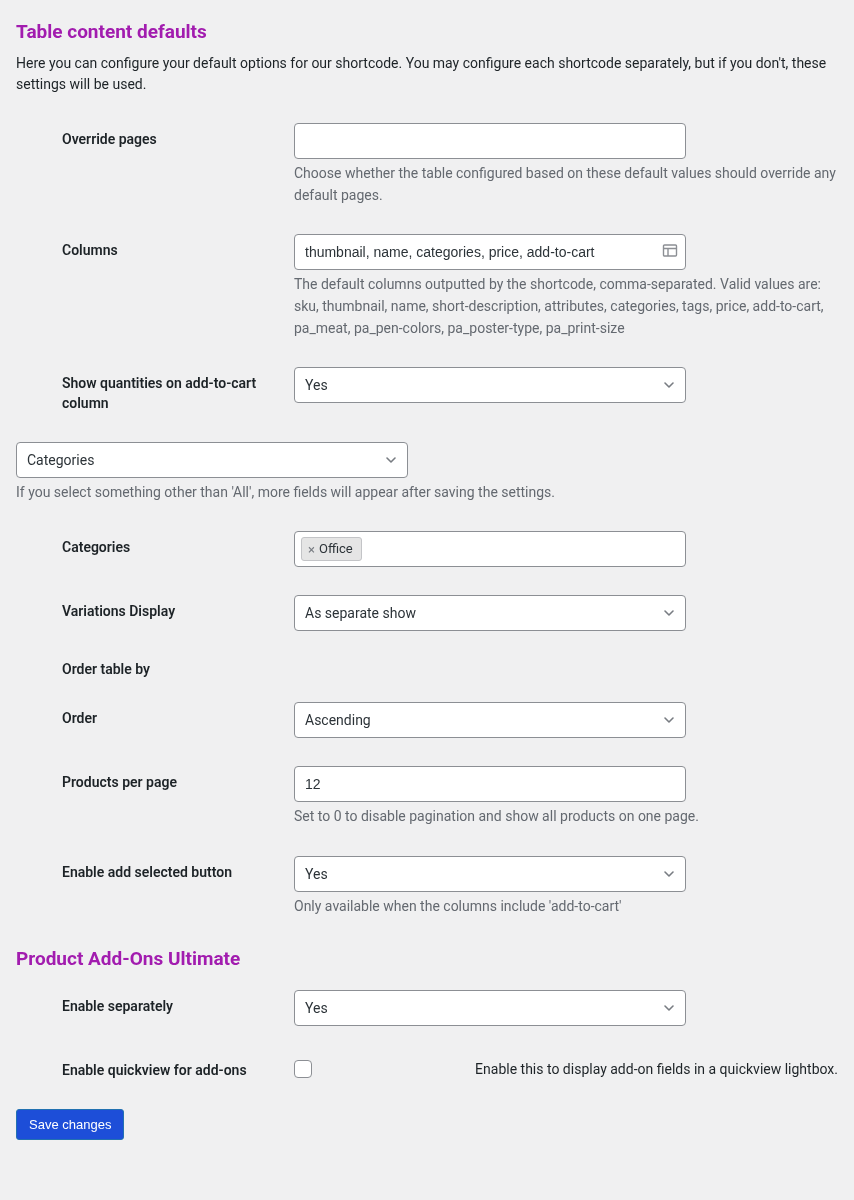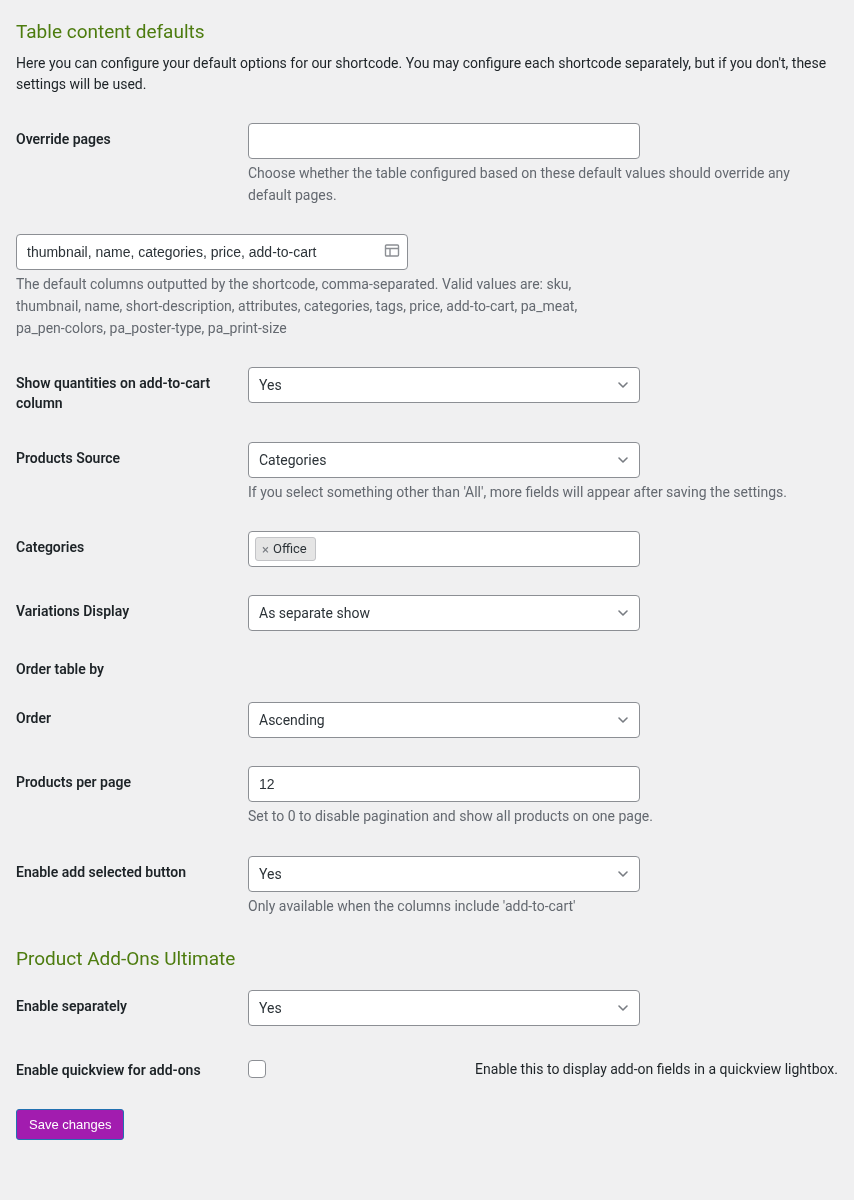--- a/index.html
+++ b/index.html
@@ -6,41 +6,42 @@
     body {
       font-family: -apple-system, BlinkMacSystemFont, "Segoe UI", Roboto, Helvetica, Arial, sans-serif;
       background: #f0f0f1;
       color: #1d2327;
       font-size: 14px;
       padding: 16px;
       width: 854px;
     }
     h2.section-title {
       font-size: 19px;
-      font-weight: 400;
-      color: #4d7c0f;
+      font-weight: 700;
+      color: #a21caf;
       margin-bottom: 10px;
       margin-top: 4px;
     }
     h2.section-title.secondary { margin-top: 30px; margin-bottom: 20px; }
     p.section-desc {
       font-size: 14px;
       color: #1d2327;
       line-height: 1.5;
       margin-bottom: 28px;
     }
     .form-row {
       display: flex;
       align-items: flex-start;
       margin-bottom: 28px;
     }
     .form-row.tight { margin-bottom: 22px; }
     .label-col {
       width: 232px;
       flex-shrink: 0;
+      margin-left: 46px;
     }
     .label-col label {
       font-weight: 600;
       font-size: 14px;
       color: #1d2327;
       line-height: 1.4;
       display: inline-block;
       padding-top: 7px;
     }
     .field-col {
@@ -118,21 +119,21 @@
       width: 18px; height: 18px;
       border: 1px solid #8c8f94;
       border-radius: 4px;
       background: #fff;
       cursor: pointer;
       flex-shrink: 0;
     }
     .checkbox-label { font-size: 14px; color: #1d2327; }
     .submit-row { margin-top: 20px; }
     .btn-primary {
-      background: #a21caf;
+      background: #1d4ed8;
       border: 1px solid #2271b1;
       color: #fff;
       font-size: 13px;
       padding: 7px 12px;
       border-radius: 3px;
       cursor: pointer;
       font-weight: 400;
     }
   </style>
 </head>
@@ -143,20 +144,21 @@
 
 <div class="form-row">
   <div class="label-col"><label>Override pages</label></div>
   <div class="field-col">
     <input class="input" type="text" value="" style="">
     <div class="helptext">Choose whether the table configured based on these default values should override any default pages.</div>
   </div>
 </div>
 
 <div class="form-row">
+  <div class="label-col"><label>Columns</label></div>
   <div class="field-col">
     <div class="input-with-icon">
       <input class="input" type="text" value="thumbnail, name, categories, price, add-to-cart" style="">
       <span class="field-icon">
         <svg width="16" height="16" viewBox="0 0 16 16" fill="none">
             <rect x="1.5" y="2.5" width="13" height="11" rx="1" stroke="#8c8f94" stroke-width="1.4"></rect>
             <line x1="1.5" y1="6" x2="14.5" y2="6" stroke="#8c8f94" stroke-width="1.4"></line>
             <line x1="6" y1="6" x2="6" y2="13.5" stroke="#8c8f94" stroke-width="1.4"></line>
           </svg>
       </span>
@@ -173,21 +175,20 @@
       <span class="chevron">
           <svg width="14" height="14" viewBox="0 0 14 14">
             <path d="M3 5l4 4 4-4" stroke="#787c82" stroke-width="1.6" fill="none" stroke-linecap="round" stroke-linejoin="round"></path>
           </svg>
         </span>
     </div>
   </div>
 </div>
 
 <div class="form-row">
-  <div class="label-col"><label>Products Source</label></div>
   <div class="field-col">
     <div class="select-wrap">
       <div class="select">Categories</div>
       <span class="chevron">
           <svg width="14" height="14" viewBox="0 0 14 14">
             <path d="M3 5l4 4 4-4" stroke="#787c82" stroke-width="1.6" fill="none" stroke-linecap="round" stroke-linejoin="round"></path>
           </svg>
         </span>
     </div>
     <div class="helptext">If you select something other than 'All', more fields will appear after saving the settings.</div>

